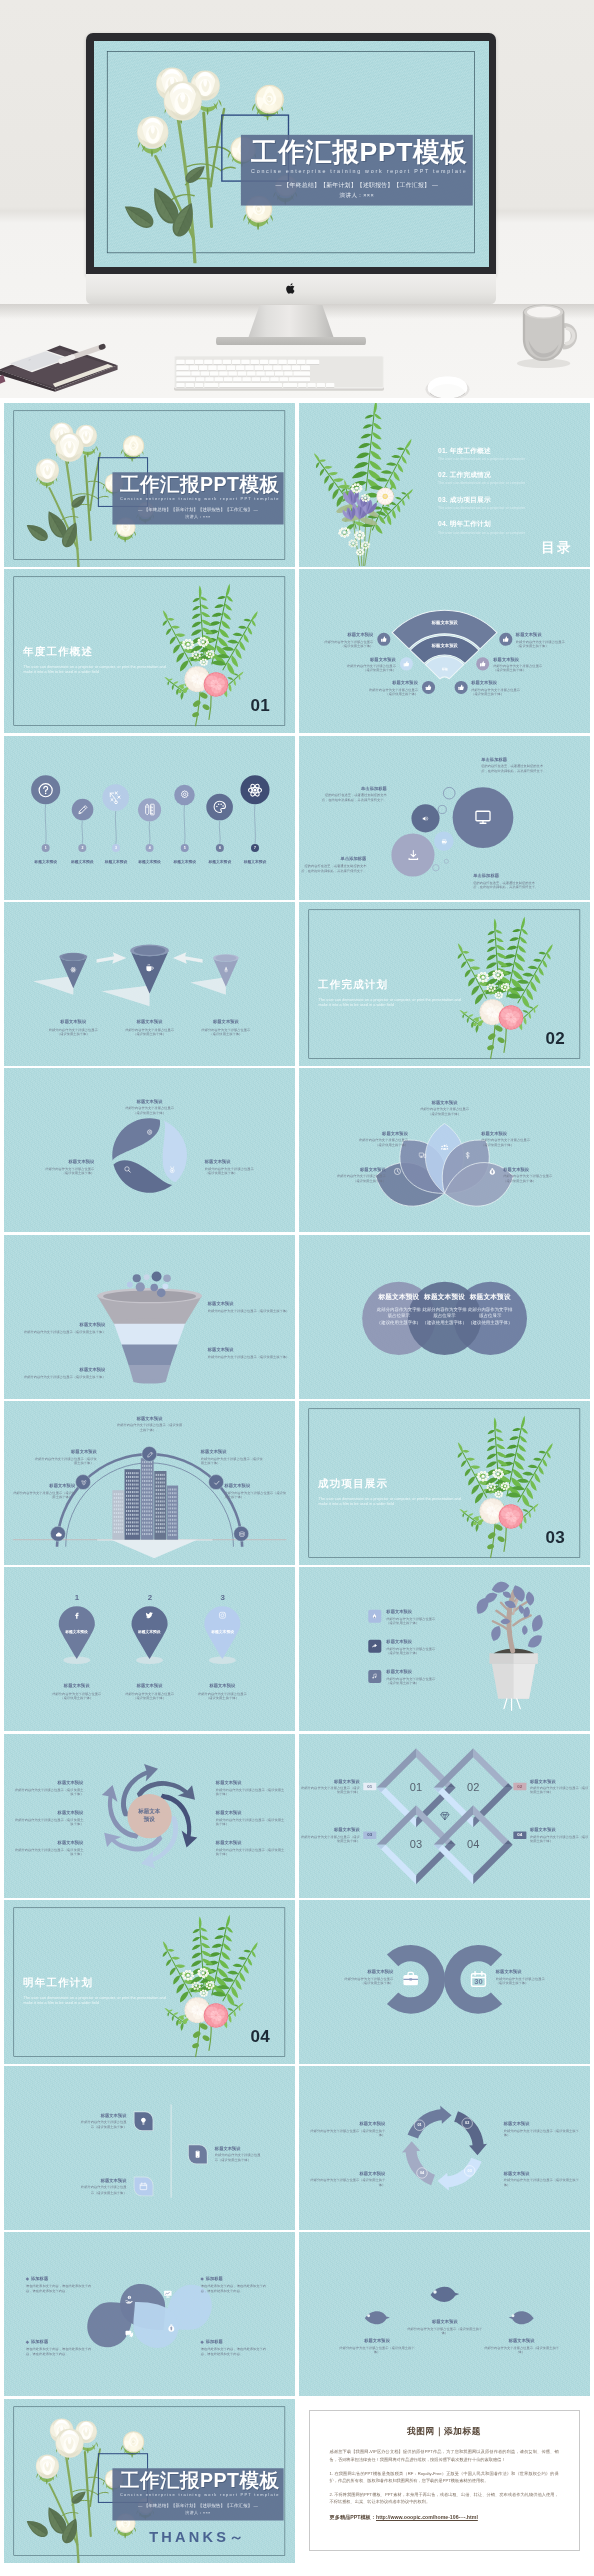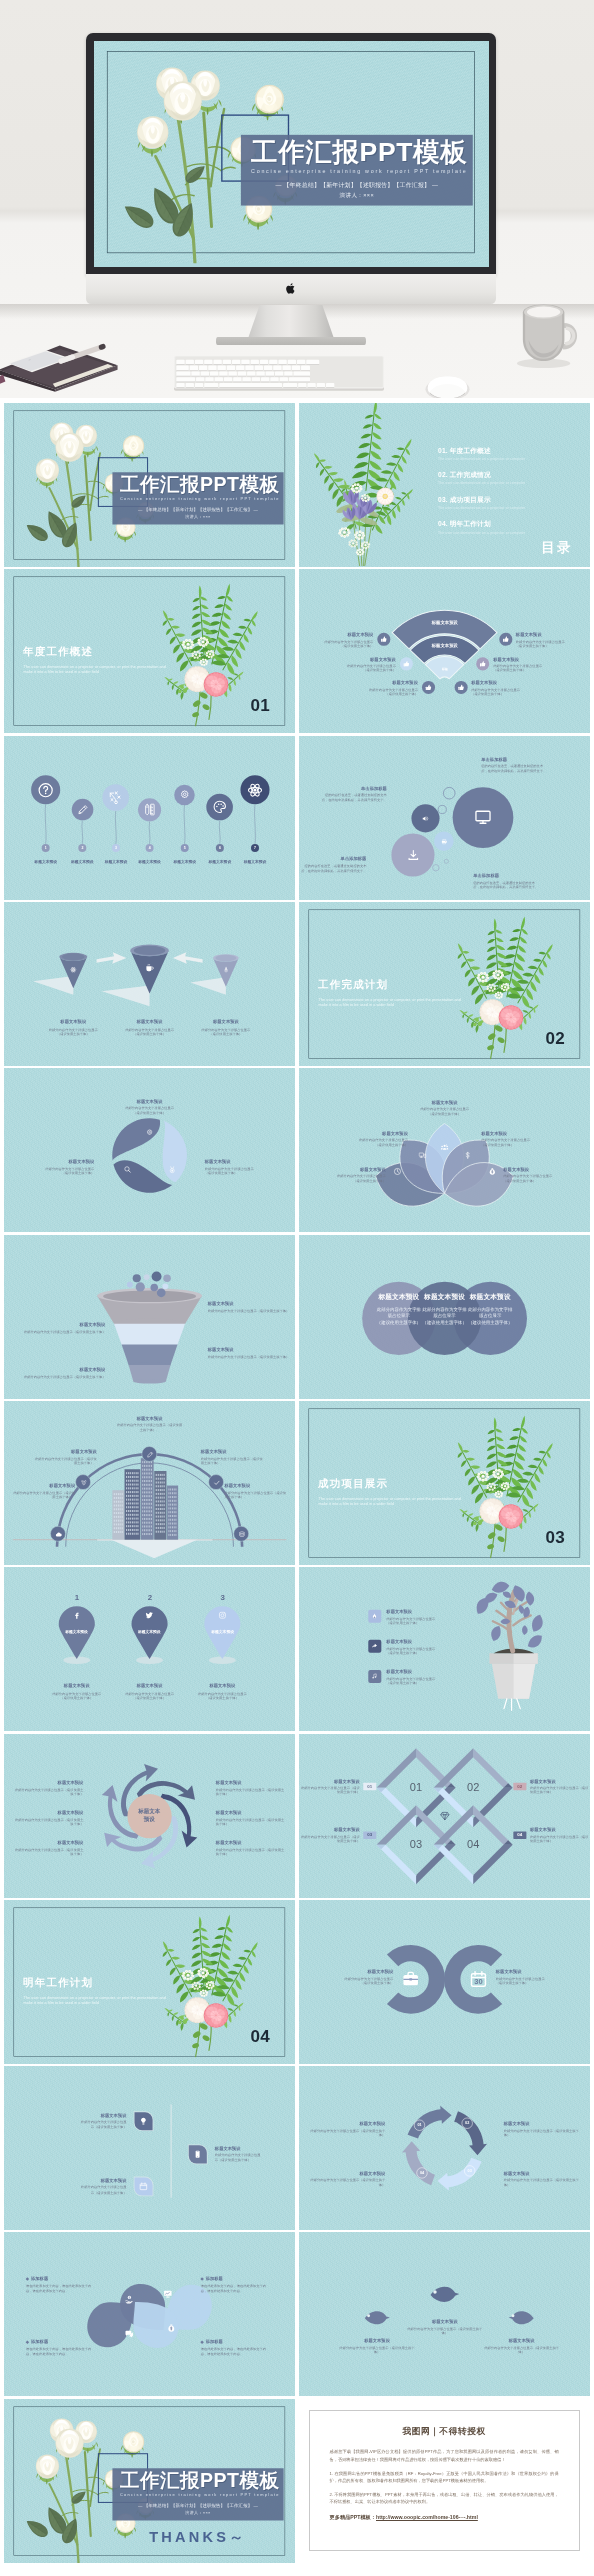--- a/index.html
+++ b/index.html
@@ -2752,21 +2752,21 @@
             <div class="ts-box"></div>
             <div class="ts-h1">工作汇报PPT模板</div>
             <div class="ts-sub">Concise enterprise training work report PPT template</div>
             <div class="ts-tags">— 【年终总结】【新年计划】【述职报告】【工作汇报】 —</div>
             <div class="ts-speaker">演讲人：×××</div>
             <div class="ts-thanks">THANKS～</div>
           </div>
         </div>
 <div class="copyright">
           <div class="cp-inner">
-            <h2 class="cp-h">我图网｜不得转授权</h2>
+            <h2 class="cp-h">我图网｜添加标题</h2>
             <p class="cp-p">感谢您下载【我图网-VIP区办公文档】提供的原创PPT作品，为了您和我图网以及原创作者的利益，请勿复制、传播、销售，否则将承担法律责任！我图网将对作品进行维权，按照传播下载次数进行十倍的索取赔偿！</p>
             <p class="cp-p">1. 在我图网出售的PPT模板是免版税类（RF：Royalty-Free）正版受《中国人民共和国著作法》和《世界版权公约》的保护，作品的所有权、版权和著作权归我图网所有，您下载的是PPT模板素材的使用权。</p>
             <p class="cp-p">2. 不得将我图网的PPT模板、PPT素材，本身用于再出售，或者出租、出借、转让、分销、发布或者作为礼物供他人使用，不得转授权、出卖、转让本协议或者本协议中的权利。</p>
             <div class="cp-link"><span class="cp-ll">更多精品PPT模板：</span><span class="cp-lt">http://www.ooopic.com/home-106----.html</span></div>
           </div>
         </div>
 </div>
 </div>
 </div>
 

